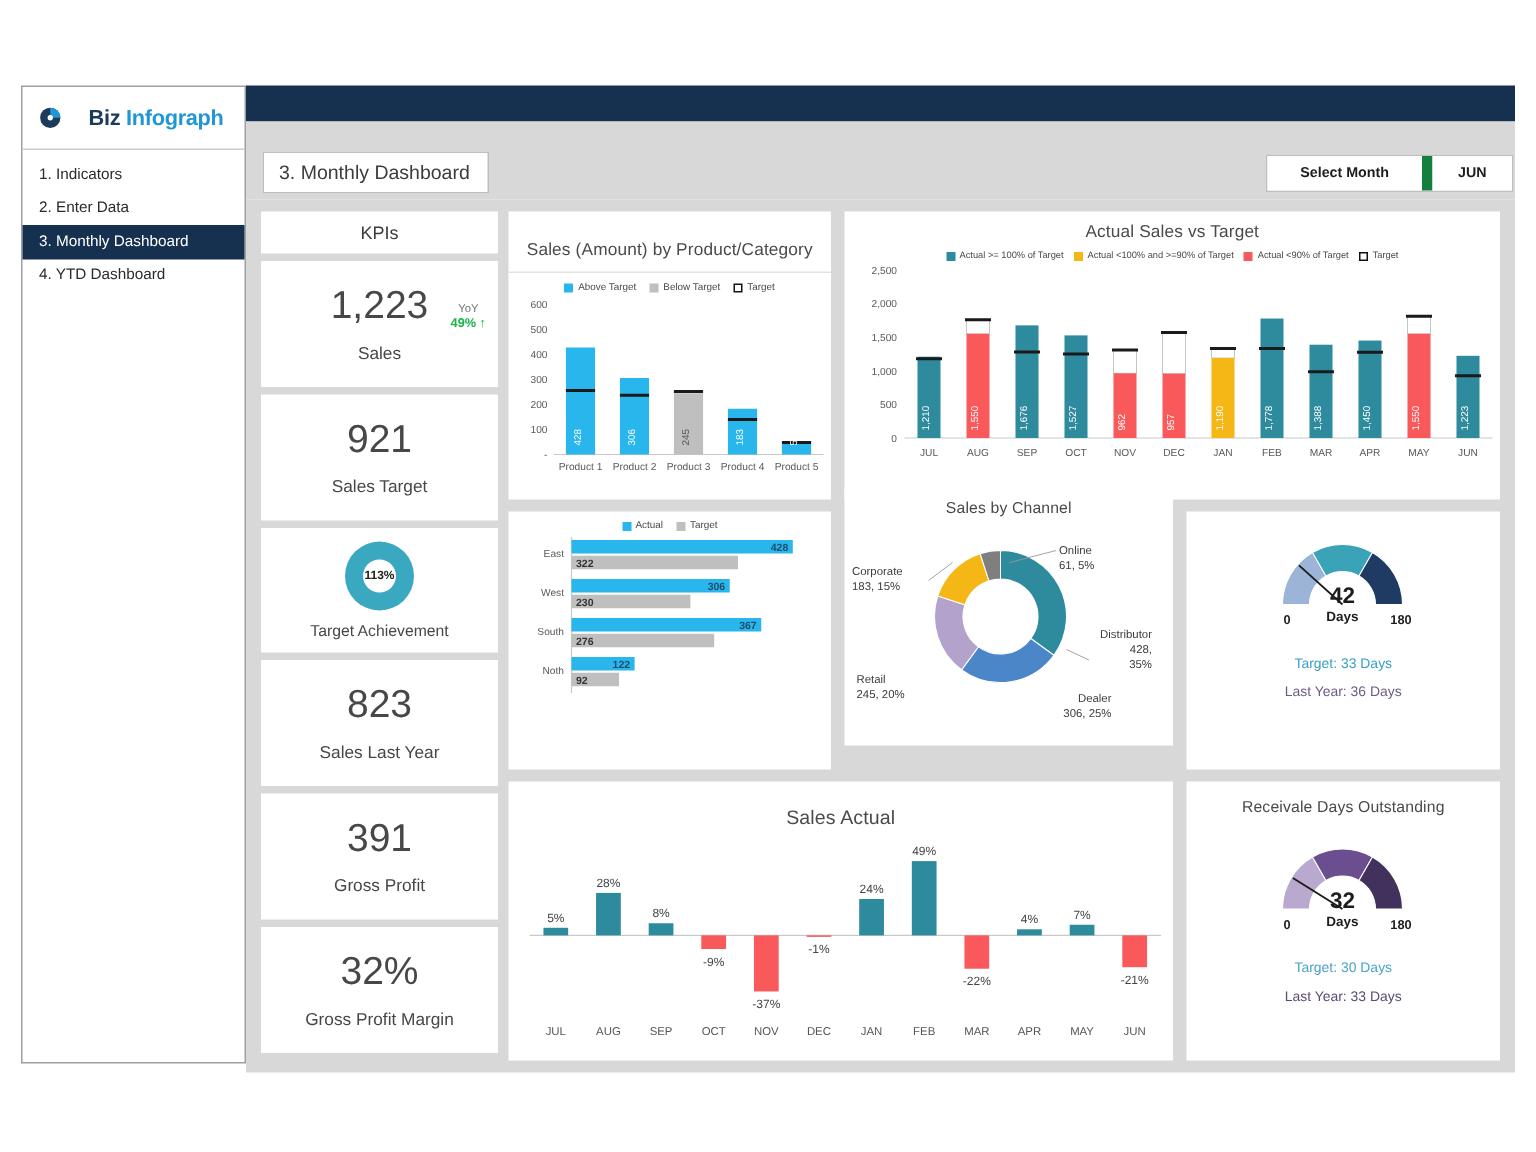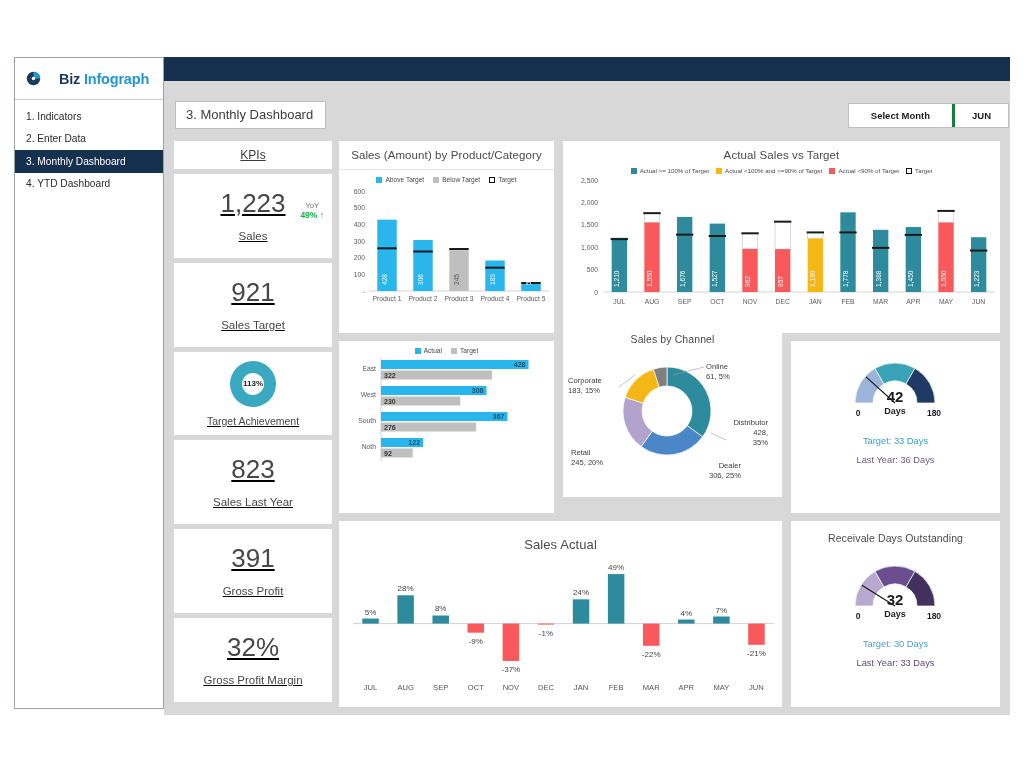--- a/index.html
+++ b/index.html
@@ -46,21 +46,21 @@
     position: absolute; left: 175px; top: 101px;
     background: #ffffff; border: 1px solid #bfbfbf;
     padding: 5px 12px 6px 10px; font-size: 13px; color: #3c3c3c;
   }
   #month-group {
     position: absolute; right: 15px; top: 103px;
     display: flex; border: 1px solid #bfbfbf; background: #fff;
   }
   #select-month {
     padding: 6px 22px; font-size: 9.5px; font-weight: bold;
-    color: #1d1d1d; background: #ffffff; border-right: 3px solid #15803d;
+    color: #1d1d1d; background: #ffffff; border-right: 7px solid #15803d;
   }
   #month-value {
     padding: 6px 17px; font-size: 9.5px; font-weight: bold;
     color: #1d1d1d; background: #ffffff;
   }
 
   
   #canvas {
     position: absolute; left: 164px; top: 133px;
     width: 846px; height: 582px; background: #d8d8d8;
@@ -68,21 +68,20 @@
 
   .panel { position: absolute; background: #ffffff; }
 
   
   #kpi-col { position: absolute; left: 10px; top: 8px; width: 158px; }
   .kpi-card {
     background: #ffffff; margin-bottom: 5px;
     display: flex; flex-direction: column;
     align-items: center; justify-content: center;
     position: relative;
-    text-decoration: underline;
   }
   #kpi-head { height: 28px; font-size: 12px; color: #3c3c3c; }
   .kpi-big { height: 84px; }
   .kpi-value { font-size: 26px; color: #474747; font-weight: normal; line-height: 1.05; }
   .kpi-label { font-size: 11.5px; color: #474747; margin-top: 13px; }
   #yoy-box {
     position: absolute; right: 8px; top: 28px;
     text-align: center; line-height: 1.15;
   }
   #yoy-cap { font-size: 7.5px; color: #6f6f6f; }
@@ -103,21 +102,21 @@
     font-size: 8px; font-weight: bold; color: #222;
   }
   #ach-label { font-size: 10.5px; color: #474747; margin-top: 8px; }
 
   
   .ptitle {
     text-align: center; font-size: 11.5px; color: #4a4a4a;
     padding-top: 8px; letter-spacing: .1px;
   }
   .ptitle.small { font-size: 10.5px; }
-  .ptitle-underline { border-bottom: 1px solid #e3e3e3; padding-bottom: 8px; }
+  .ptitle-underline { border-bottom: 1px solid #e3e3e3; padding-bottom: 8px; margin-top: 12px; }
 
   .legend {
     display: flex; justify-content: center; gap: 9px;
     font-size: 6.6px; color: #4a4a4a; margin-top: 6px;
   }
   .legend span.sw {
     display: inline-block; width: 6px; height: 6px;
     margin-right: 3px; vertical-align: middle;
   }
   .legend .li { display: flex; align-items: center; white-space: nowrap; }

